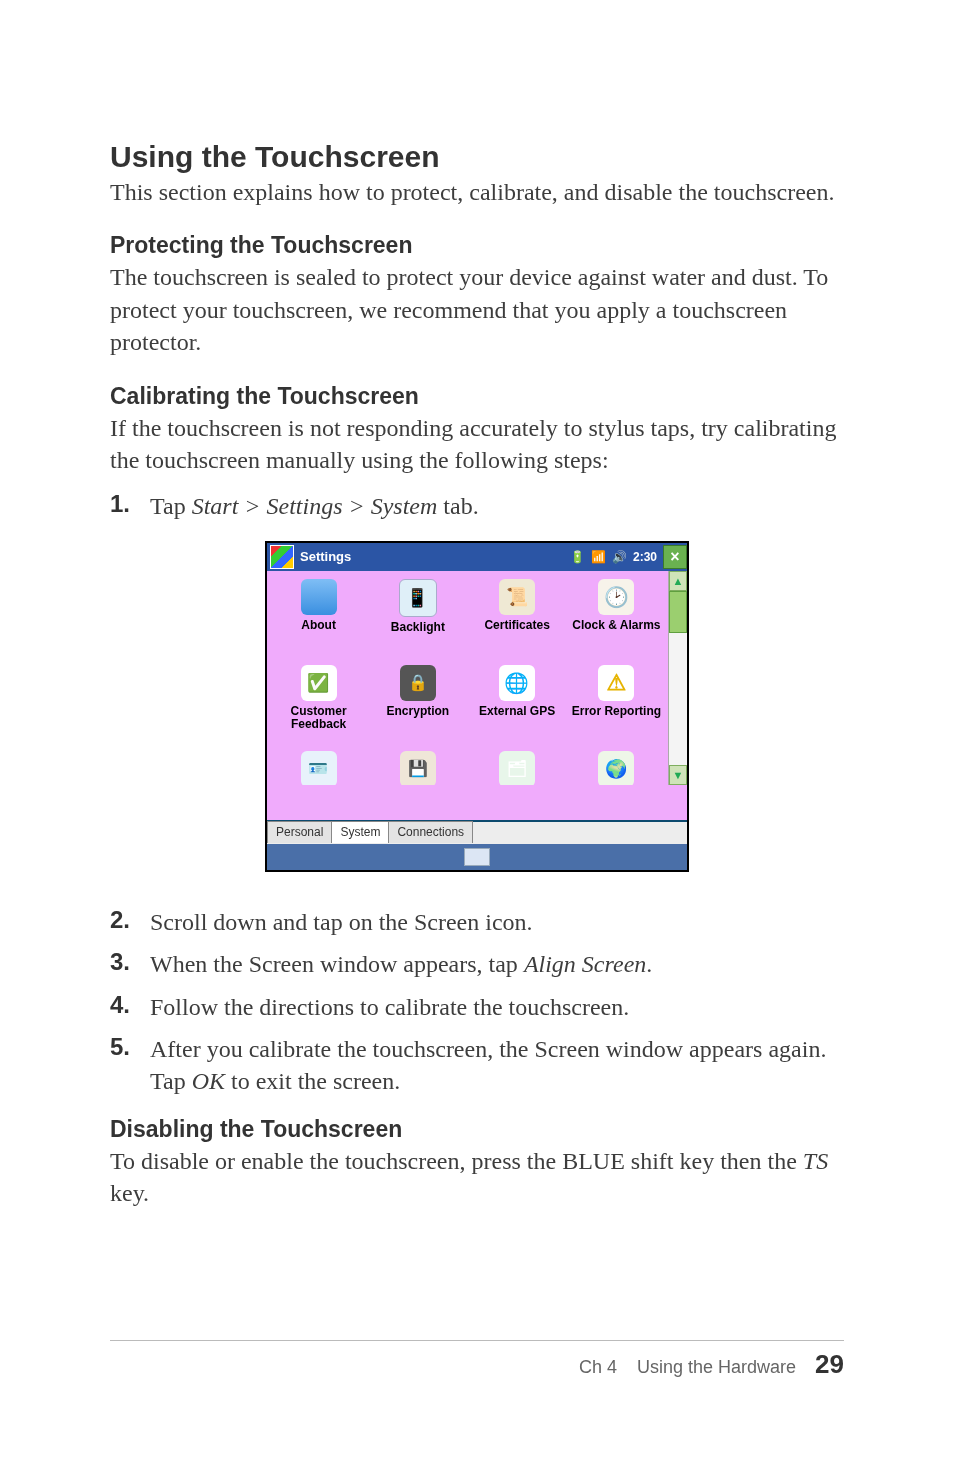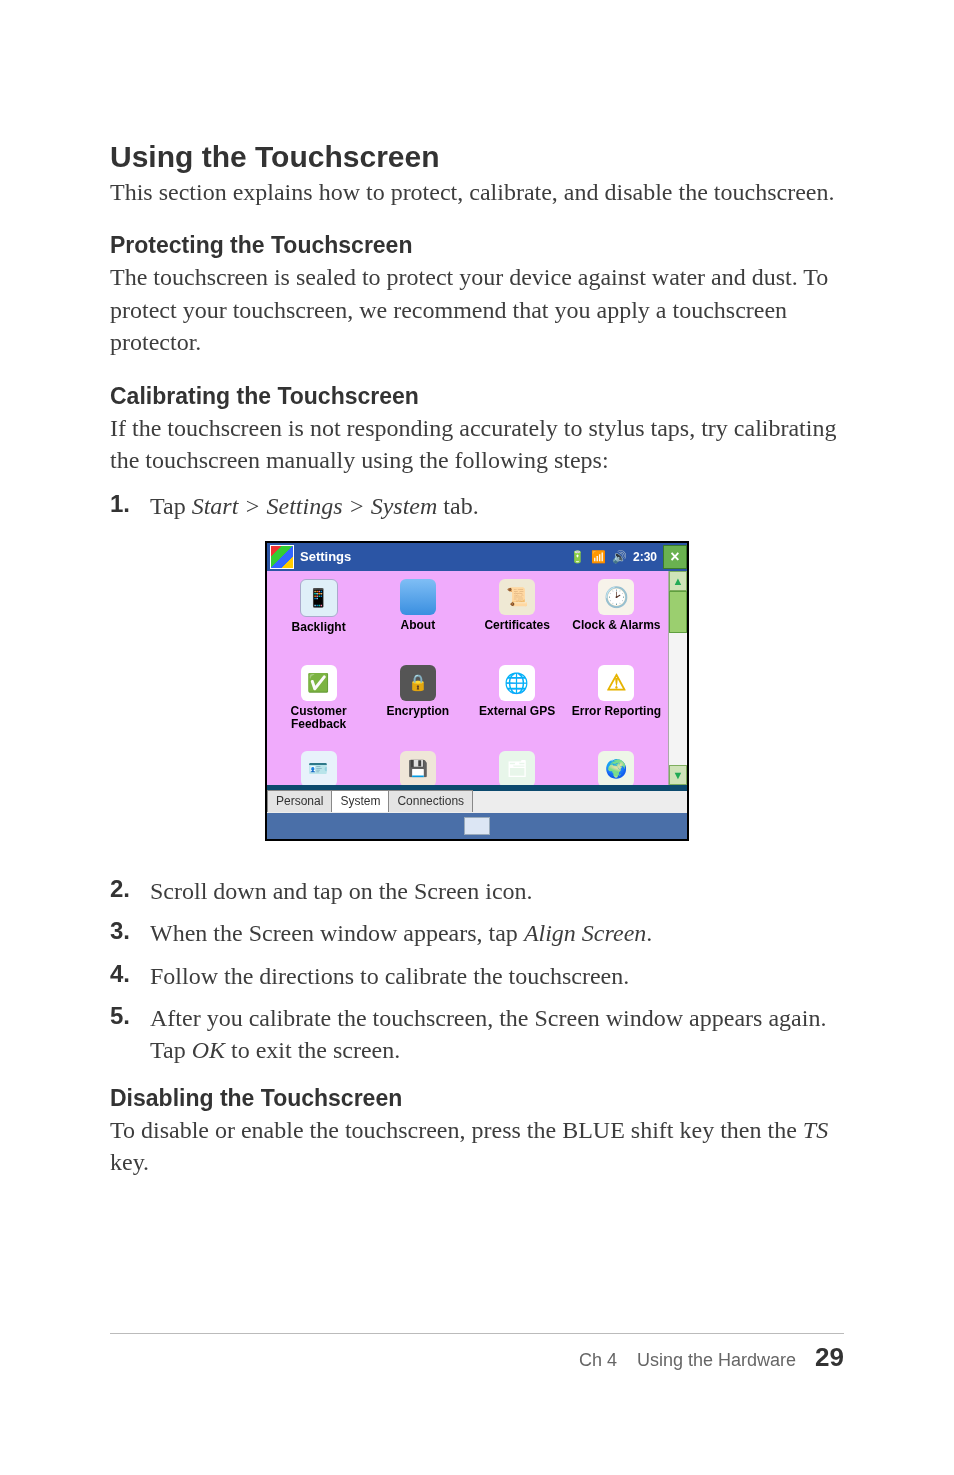--- a/index.html
+++ b/index.html
@@ -118,22 +118,23 @@
   }
   .ss-scroll .arrow {
     height:18px; background:#cfe3b8; text-align:center; font-size:11px; line-height:18px;
     color:#2a5; border:1px solid #7fae5f;
   }
   .ss-scroll .thumb {
     height:40px; background:#9bcf6f; border:1px solid #5f9f3f; margin:0;
   }
   .ss-scroll .track { flex:1; background:#f4f4f4; }
   .ss-tabs {
-    display:flex; border-top:6px solid #0c4a6e; background:#ededed; height:22px;
+    display:flex; border-top:2px solid #0c4a6e; background:#ededed; height:22px;
     font-size:12px;
+    margin-top:35px;
   }
   .ss-tab {
     padding:3px 8px 0 8px; border:1px solid #888; border-bottom:none;
     background:#e4e4e4; color:#333; position:relative; top:-1px; margin-right:-1px;
   }
   .ss-tab.active { background:#fff; font-weight:normal; }
   .ss-footer {
     height:26px; background:#4a6fa8; display:flex; align-items:center; justify-content:center;
   }
   .ss-kbd {
@@ -148,21 +149,21 @@
   .ico-feedback{background:#fff;} .ico-feedback::before{content:"✅";font-size:18px;color:#3a3;}
   .ico-enc{background:#555;} .ico-enc::before{content:"🔒";font-size:16px;}
   .ico-err{background:#fff;} .ico-err::before{content:"⚠";font-size:22px;color:#e6b400;}
   .ico-gps{background:#fff;} .ico-gps::before{content:"🌐";font-size:20px;color:#2a7dd4;}
   .ico-p1{background:#e8f2fb;} .ico-p1::before{content:"🪪";font-size:16px;}
   .ico-p2{background:#efe6d8;} .ico-p2::before{content:"💾";font-size:16px;}
   .ico-p3{background:#e8f6ea;} .ico-p3::before{content:"🗂";font-size:16px;}
   .ico-p4{background:#eef6e8;} .ico-p4::before{content:"🌍";font-size:18px;}
 
   .footer {
-    position:absolute; bottom:71px; left:110px; right:110px;
+    position:absolute; bottom:64px; left:110px; right:110px;
     border-top:1px solid #bbb; padding-top:8px;
     text-align:right;
     font-family: "Segoe UI", "Myriad Pro", Arial, sans-serif;
     font-size:18px; color:#666;
   }
   .footer .pg { font-weight:700; font-size:26px; color:#333; margin-left:14px; }
 </style>
 </head>
 <body>
 
@@ -195,26 +196,26 @@
         <span>🔋</span>
         <span>📶</span>
         <span>🔊</span>
         <span>2:30</span>
       </div>
       <div class="ss-close">×</div>
     </div>
     <div class="ss-body">
       <div class="ss-grid">
         <div class="ss-item">
+            <div class="ss-ico ico-about"></div>
+            <div class="ss-label">About</div>
+          </div>
+        <div class="ss-item">
             <div class="ss-ico ico-backlight"></div>
             <div class="ss-label">Backlight</div>
-          </div>
-        <div class="ss-item">
-            <div class="ss-ico ico-about"></div>
-            <div class="ss-label">About</div>
           </div>
         <div class="ss-item">
             <div class="ss-ico ico-cert"></div>
             <div class="ss-label">Certificates</div>
           </div>
         <div class="ss-item">
             <div class="ss-ico ico-clock"></div>
             <div class="ss-label">Clock &amp; Alarms</div>
           </div>
         <div class="ss-item">

